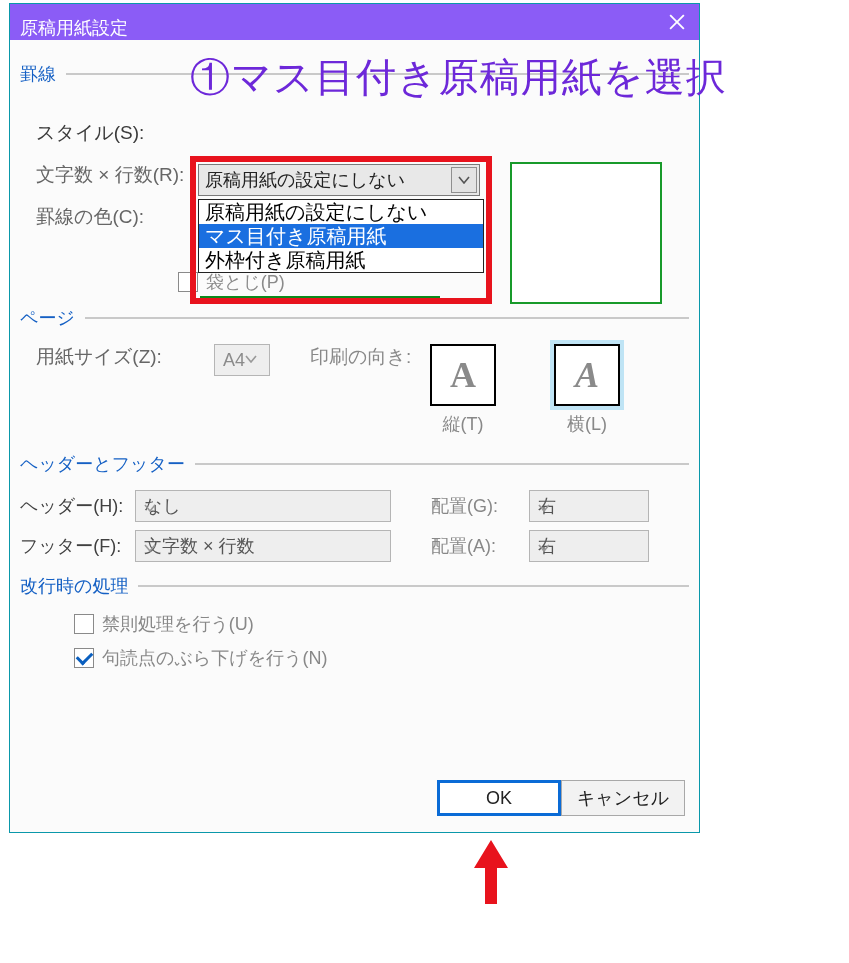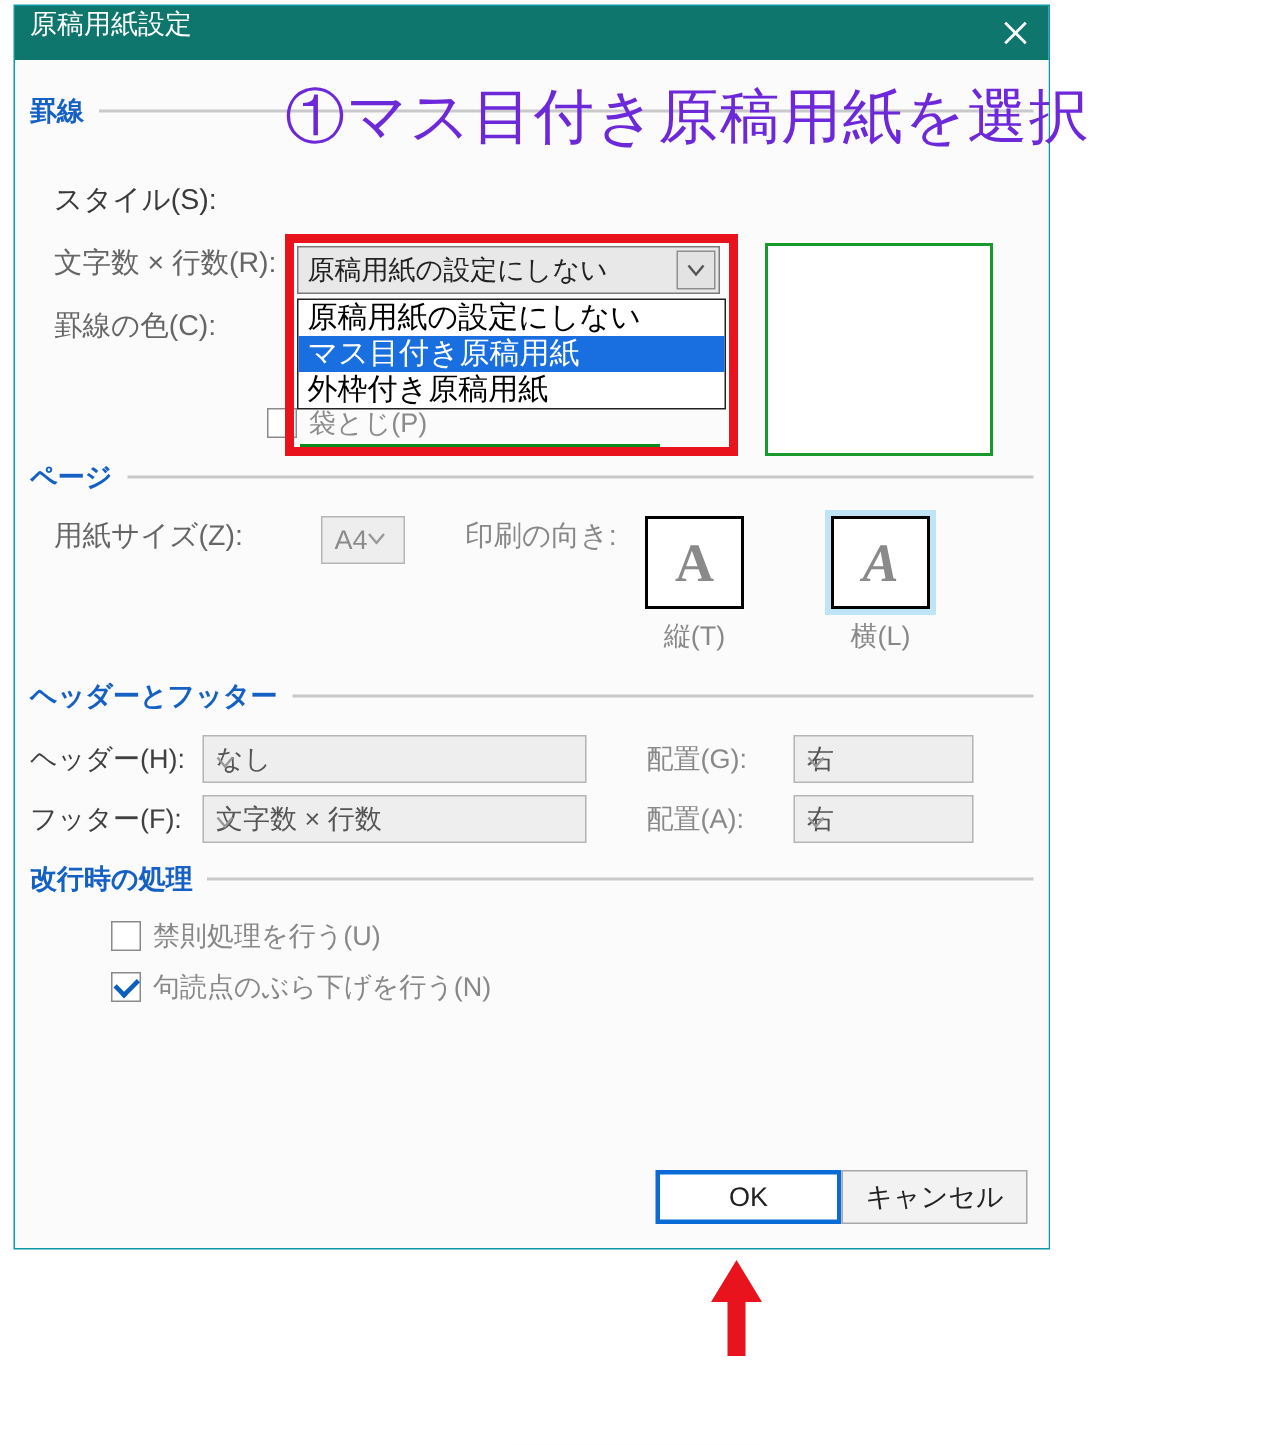--- a/index.html
+++ b/index.html
@@ -12,24 +12,24 @@
 }
 .window {
   position: absolute;
   left: 9px;
   top: 3px;
   width: 691px;
   height: 830px;
   border: 1px solid #0a98aa;
 }
 .titlebar {
-  background: #0f766e;
+  background: #8b5cf6;
   height: 36px;
   display: flex;
-  align-items: flex-start;
+  align-items: flex-end;
   justify-content: space-between;
   padding: 0 0 0 10px;
   color: #fff;
   font-size: 18px;
 }
 .close-x {
   width: 44px;
   height: 36px;
   display: flex;
   align-items: center;
@@ -46,21 +46,20 @@
 .section-head {
   display: flex;
   align-items: center;
   margin: 12px 0 14px 0;
 }
 .section-label {
   color: #1560c4;
   font-size: 18px;
   margin-right: 10px;
   white-space: nowrap;
-  font-weight: bold;
 }
 .section-line {
   flex: 1;
   height: 2px;
   background: #c9c9c9;
 }
 .form-row {
   display: flex;
   align-items: center;
   margin: 8px 0 16px 16px;

